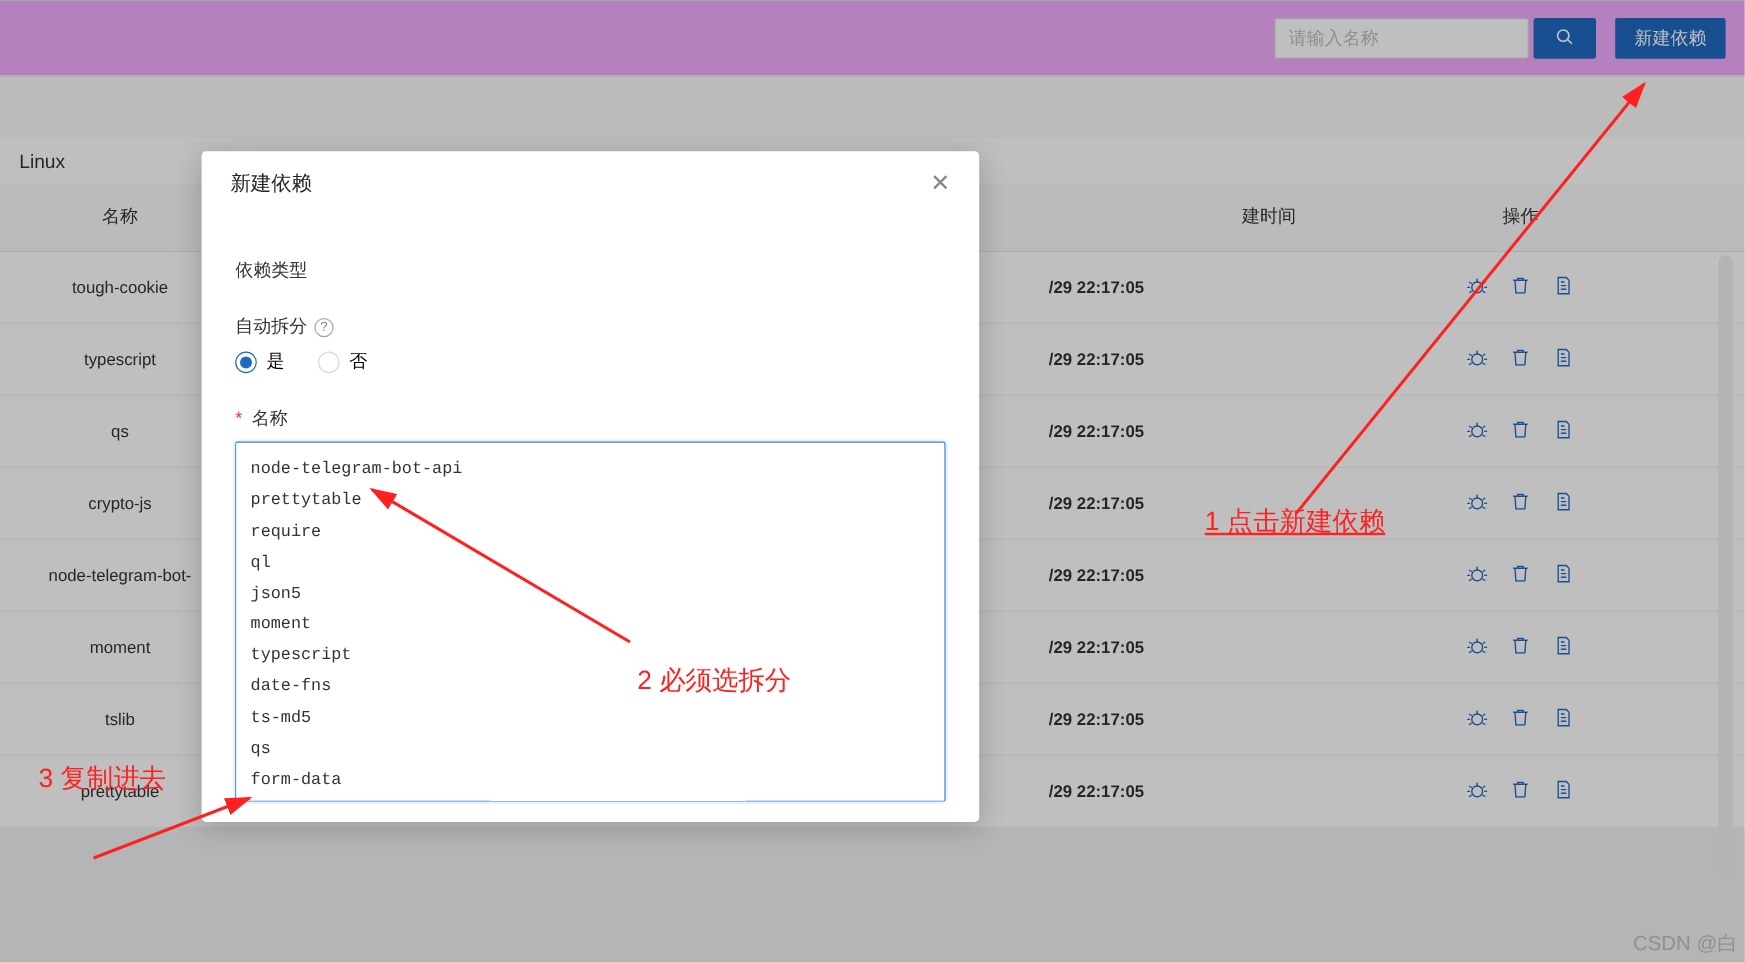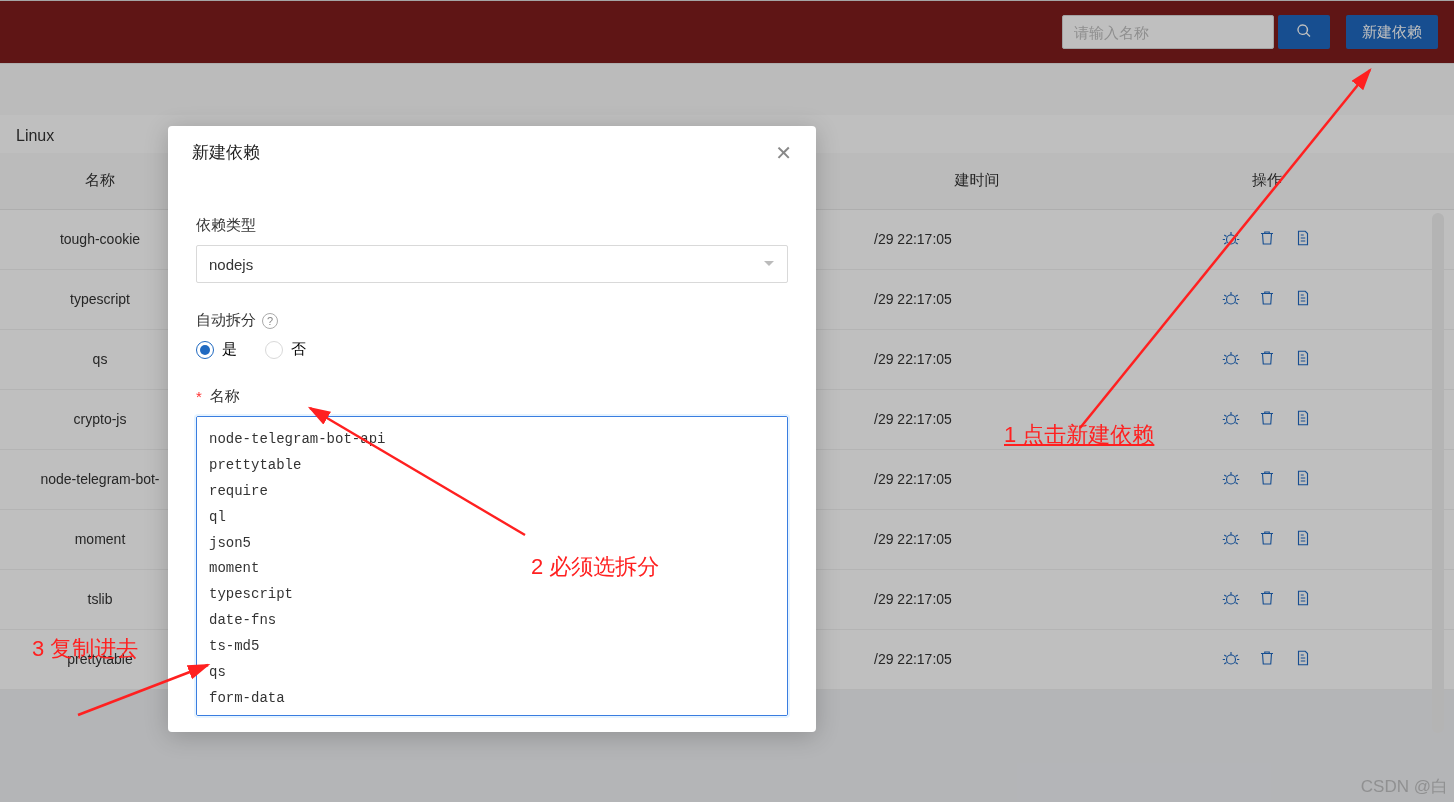--- a/index.html
+++ b/index.html
@@ -10,21 +10,21 @@
       width: 1454px;
       height: 802px;
       overflow: hidden;
     }
     .page-wrap {
       background: #fff;
       border-top: 1px solid #ddd;
     }
     .topbar {
       height: 62px;
-      background: #7f1d1d;
+      background: #f0abfc;
       display: flex;
       align-items: center;
       justify-content: flex-end;
       padding: 0 16px;
       gap: 16px;
     }
     .search-input {
       width: 212px;
       height: 34px;
       border: 1px solid #d9d9d9;
@@ -92,21 +92,21 @@
       height: 56px;
       border-bottom: 1px solid #e8e8e8;
     }
     tbody td {
       height: 60px;
       border-bottom: 1px solid #f0f0f0;
       font-size: 14px;
       color: #333;
       text-align: center;
     }
-    td.time-cell { text-align: left; padding-left: 24px; }
+    td.time-cell { text-align: left; padding-left: 24px; font-weight: bold; }
     .actions {
       display: flex;
       gap: 18px;
       justify-content: center;
       color: #1f69c1;
     }
     .actions svg { width: 18px; height: 18px; stroke: #1f69c1; fill: none; stroke-width: 1.5; }
     .overlay {
       position: absolute;
       inset: 0;
@@ -227,21 +227,21 @@
       <colgroup>
         <col style="width:200px">
         <col style="width:650px">
         <col style="width:230px">
         <col style="width:374px">
       </colgroup>
       <thead>
         <tr>
           <th>名称</th>
           <th></th>
-          <th style="text-align:center;padding-left:24px">建时间</th>
+          <th style="text-align:right;padding-left:24px">建时间</th>
           <th>操作</th>
         </tr>
       </thead>
       <tbody id="tbody">
           <tr>
     <td>tough-cookie</td>
     <td></td>
     <td class="time-cell">/29 22:17:05</td>
     <td>
               <div class="actions">
@@ -407,28 +407,20 @@
 
 <div class="overlay"></div>
 
 <div class="modal">
   <div class="modal-head">
     <div class="modal-title">新建依赖</div>
     <div class="close-x">✕</div>
   </div>
   <div class="modal-body">
     <div class="form-label">依赖类型</div>
-    <div class="select-box">
-      <span>nodejs</span>
-      <span>
-        <svg viewBox="0 0 12 12">
-            <path d="M1 3l5 5 5-5z"></path>
-          </svg>
-      </span>
-    </div>
 
     <div class="form-label">
       <span>自动拆分</span>
       <span class="help-icon">?</span>
     </div>
     <div class="radio-row">
       <label class="radio">
         <span class="radio-dot checked"></span>
         <span>是</span>
       </label>

